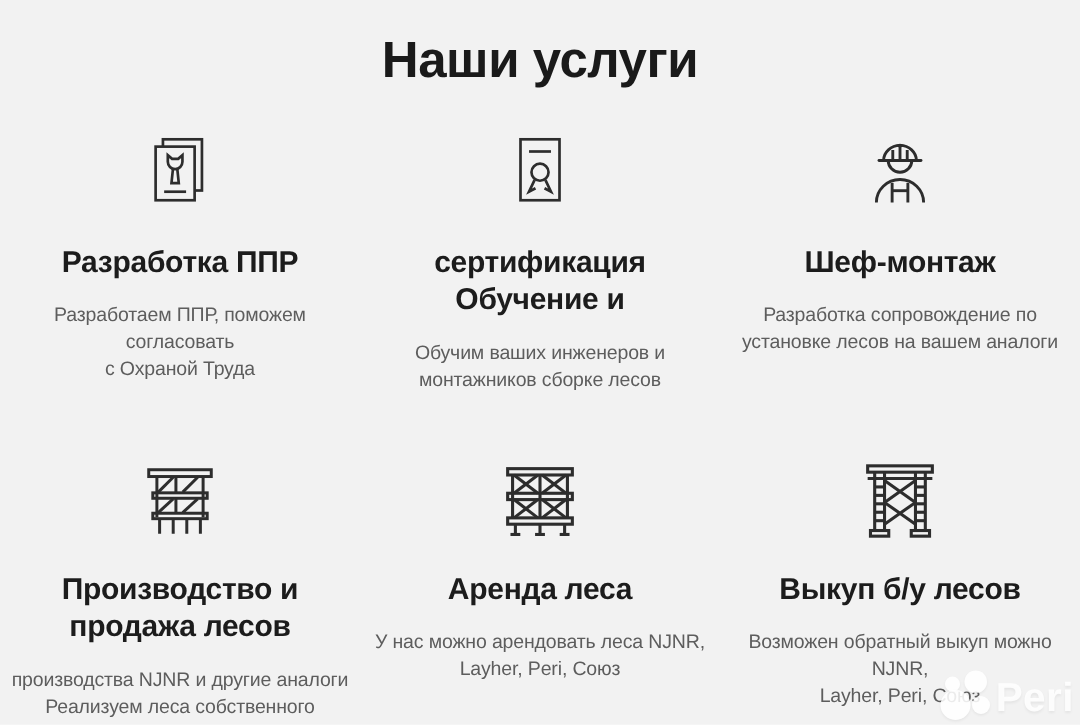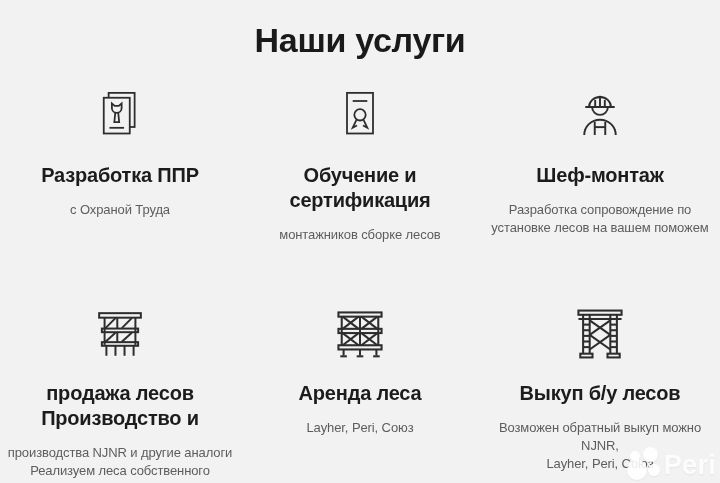--- a/index.html
+++ b/index.html
@@ -80,39 +80,41 @@
           <path d="M22 19 v5.5 a6 6 0 0 0 12 0 V19 l-3.5 3 h-5 L22 19 z"></path>
           <path d="M26.2 30.5 L25 42 h6 L29.8 30.5"></path>
           <line x1="19" y1="49" x2="37" y2="49"></line>
         </svg>
       </div>
       <h2 class="card-title">
         <span class="line">Разработка ППР</span>
         <span class="line"></span>
       </h2>
       <p class="card-desc">
+        <span class="line">Разработаем ППР, поможем согласовать</span>
         <span class="line">с Охраной Труда</span>
       </p>
     </div>
 
     <div class="card r1">
       <div class="icon-box">
         <svg class="icn" width="52" height="52" viewBox="0 0 64 64">
           <rect x="16" y="6" width="32" height="50"></rect>
           <line x1="23" y1="16" x2="41" y2="16"></line>
           <circle cx="32" cy="33" r="7"></circle>
           <path d="M27.5 39.5 L23 49 l5.3 -2.8"></path>
           <path d="M36.5 39.5 L41 49 l-5.3 -2.8"></path>
         </svg>
       </div>
       <h2 class="card-title">
+        <span class="line">сертификация</span>
         <span class="line">Обучение и</span>
-        <span class="line">сертификация</span>
-      </h2>
-      <p class="card-desc">
+      </h2>
+      <p class="card-desc">
+        <span class="line">Обучим ваших инженеров и</span>
         <span class="line">монтажников сборке лесов</span>
       </p>
     </div>
 
     <div class="card r1">
       <div class="icon-box">
         <svg class="icn" width="56" height="56" viewBox="0 0 64 64">
           <path d="M30 13.2 a2.6 2.4 0 0 1 4 0"></path>
           <path d="M19.5 24 a12.5 11.5 0 0 1 25 0"></path>
           <line x1="26.5" y1="16" x2="26.5" y2="24"></line>
@@ -125,21 +127,21 @@
           <line x1="38" y1="41" x2="38" y2="56"></line>
           <line x1="26" y1="47" x2="38" y2="47"></line>
         </svg>
       </div>
       <h2 class="card-title">
         <span class="line">Шеф-монтаж</span>
         <span class="line"></span>
       </h2>
       <p class="card-desc">
         <span class="line">Разработка сопровождение по</span>
-        <span class="line">установке лесов на вашем поможем</span>
+        <span class="line">установке лесов на вашем аналоги</span>
       </p>
     </div>
 
     <div class="card r2">
       <div class="icon-box">
         <svg class="icn" width="58" height="58" viewBox="0 0 64 64">
           <rect x="9" y="9" width="46" height="5"></rect>
           <line x1="15" y1="14" x2="15" y2="44"></line>
           <line x1="49" y1="14" x2="49" y2="44"></line>
           <rect x="12" y="26" width="40" height="4"></rect>
@@ -150,22 +152,22 @@
           <line x1="16" y1="40.5" x2="27" y2="30.5"></line>
           <line x1="34" y1="40.5" x2="45" y2="30.5"></line>
           <line x1="29" y1="30.5" x2="29" y2="40.5"></line>
           <line x1="17" y1="45" x2="17" y2="56"></line>
           <line x1="27" y1="45" x2="27" y2="56"></line>
           <line x1="37" y1="45" x2="37" y2="56"></line>
           <line x1="47" y1="45" x2="47" y2="56"></line>
         </svg>
       </div>
       <h2 class="card-title">
+        <span class="line">Производство и</span>
         <span class="line">продажа лесов</span>
-        <span class="line">Производство и</span>
       </h2>
       <p class="card-desc">
         <span class="line">производства NJNR и другие аналоги</span>
         <span class="line">Реализуем леса собственного</span>
       </p>
     </div>
 
     <div class="card r2">
       <div class="icon-box">
         <svg class="icn" width="60" height="60" viewBox="0 0 64 64">
@@ -189,20 +191,21 @@
           <line x1="28.5" y1="55.8" x2="35.5" y2="55.8"></line>
           <line x1="49.5" y1="48.5" x2="49.5" y2="55"></line>
           <line x1="46" y1="55.8" x2="53" y2="55.8"></line>
         </svg>
       </div>
       <h2 class="card-title">
         <span class="line">Аренда леса</span>
         <span class="line"></span>
       </h2>
       <p class="card-desc">
+        <span class="line">У нас можно арендовать леса NJNR,</span>
         <span class="line">Layher, Peri, Союз</span>
       </p>
     </div>
 
     <div class="card r2">
       <div class="icon-box">
         <svg class="icn" width="60" height="60" viewBox="0 0 64 64">
           <rect x="9" y="7" width="46" height="4.5"></rect>
           <line x1="9" y1="16" x2="55" y2="16"></line>
           <line x1="14" y1="11.5" x2="14" y2="53"></line>

